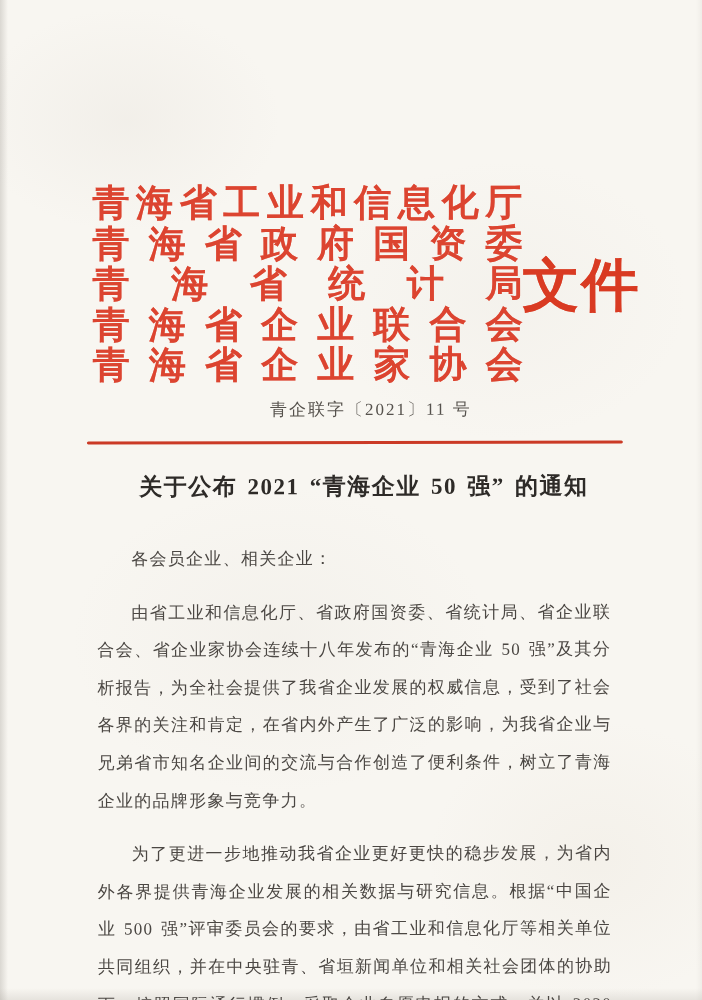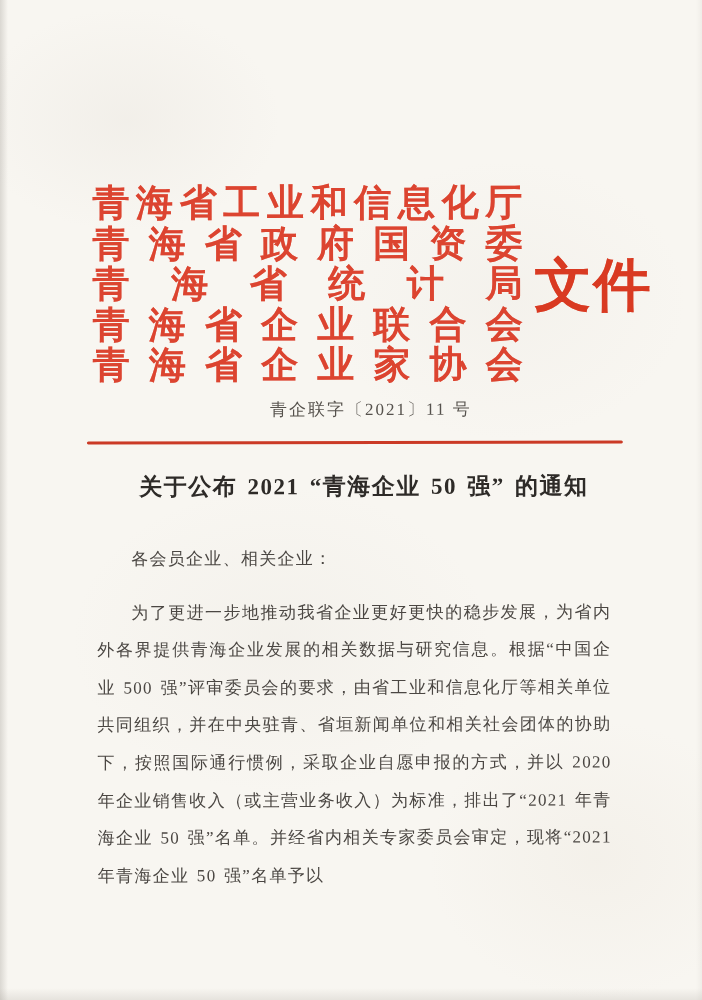--- a/index.html
+++ b/index.html
@@ -30,21 +30,21 @@
   .agency-line{
     display:flex;justify-content:space-between;
     height:40.6px;line-height:40.6px;
     font-size:37px;font-weight:bold;
     color:#dc4430;
     text-shadow:0 0 .4px rgba(220,68,48,.55);
     white-space:nowrap;
   }
   .doc-word{
     flex:0 0 auto;
-    margin-left:12px;
+    margin-left:0;
     font-size:57px;font-weight:900;
     color:#d93a22;
     letter-spacing:2px;
     text-shadow:0 0 .6px rgba(217,58,34,.7);
     line-height:1;
     padding-top:2px;
   }
 
   
   .doc-number{
@@ -143,17 +143,18 @@
     </div>
 
     <div class="doc-number">青企联字〔2021〕11 号</div>
 
     <div class="red-rule"></div>
 
     <div class="doc-title">关于公布 2021 “青海企业 50 强” 的通知</div>
 
     <div class="body-text">
       <p class="salutation">各会员企业、相关企业：</p>
+      <p>由省工业和信息化厅、省政府国资委、省统计局、省企业联合会、省企业家协会连续十八年发布的“青海企业 50 强”及其分析报告，为全社会提供了我省企业发展的权威信息，受到了社会各界的关注和肯定，在省内外产生了广泛的影响，为我省企业与兄弟省市知名企业间的交流与合作创造了便利条件，树立了青海企业的品牌形象与竞争力。</p>
       <p>为了更进一步地推动我省企业更好更快的稳步发展，为省内外各界提供青海企业发展的相关数据与研究信息。根据“中国企业 500 强”评审委员会的要求，由省工业和信息化厅等相关单位共同组织，并在中央驻青、省垣新闻单位和相关社会团体的协助下，按照国际通行惯例，采取企业自愿申报的方式，并以 2020 年企业销售收入（或主营业务收入）为标准，排出了“2021 年青海企业 50 强”名单。并经省内相关专家委员会审定，现将“2021 年青海企业 50 强”名单予以</p>
     </div>
 
   </div>
 </div>
 
 </body></html>

